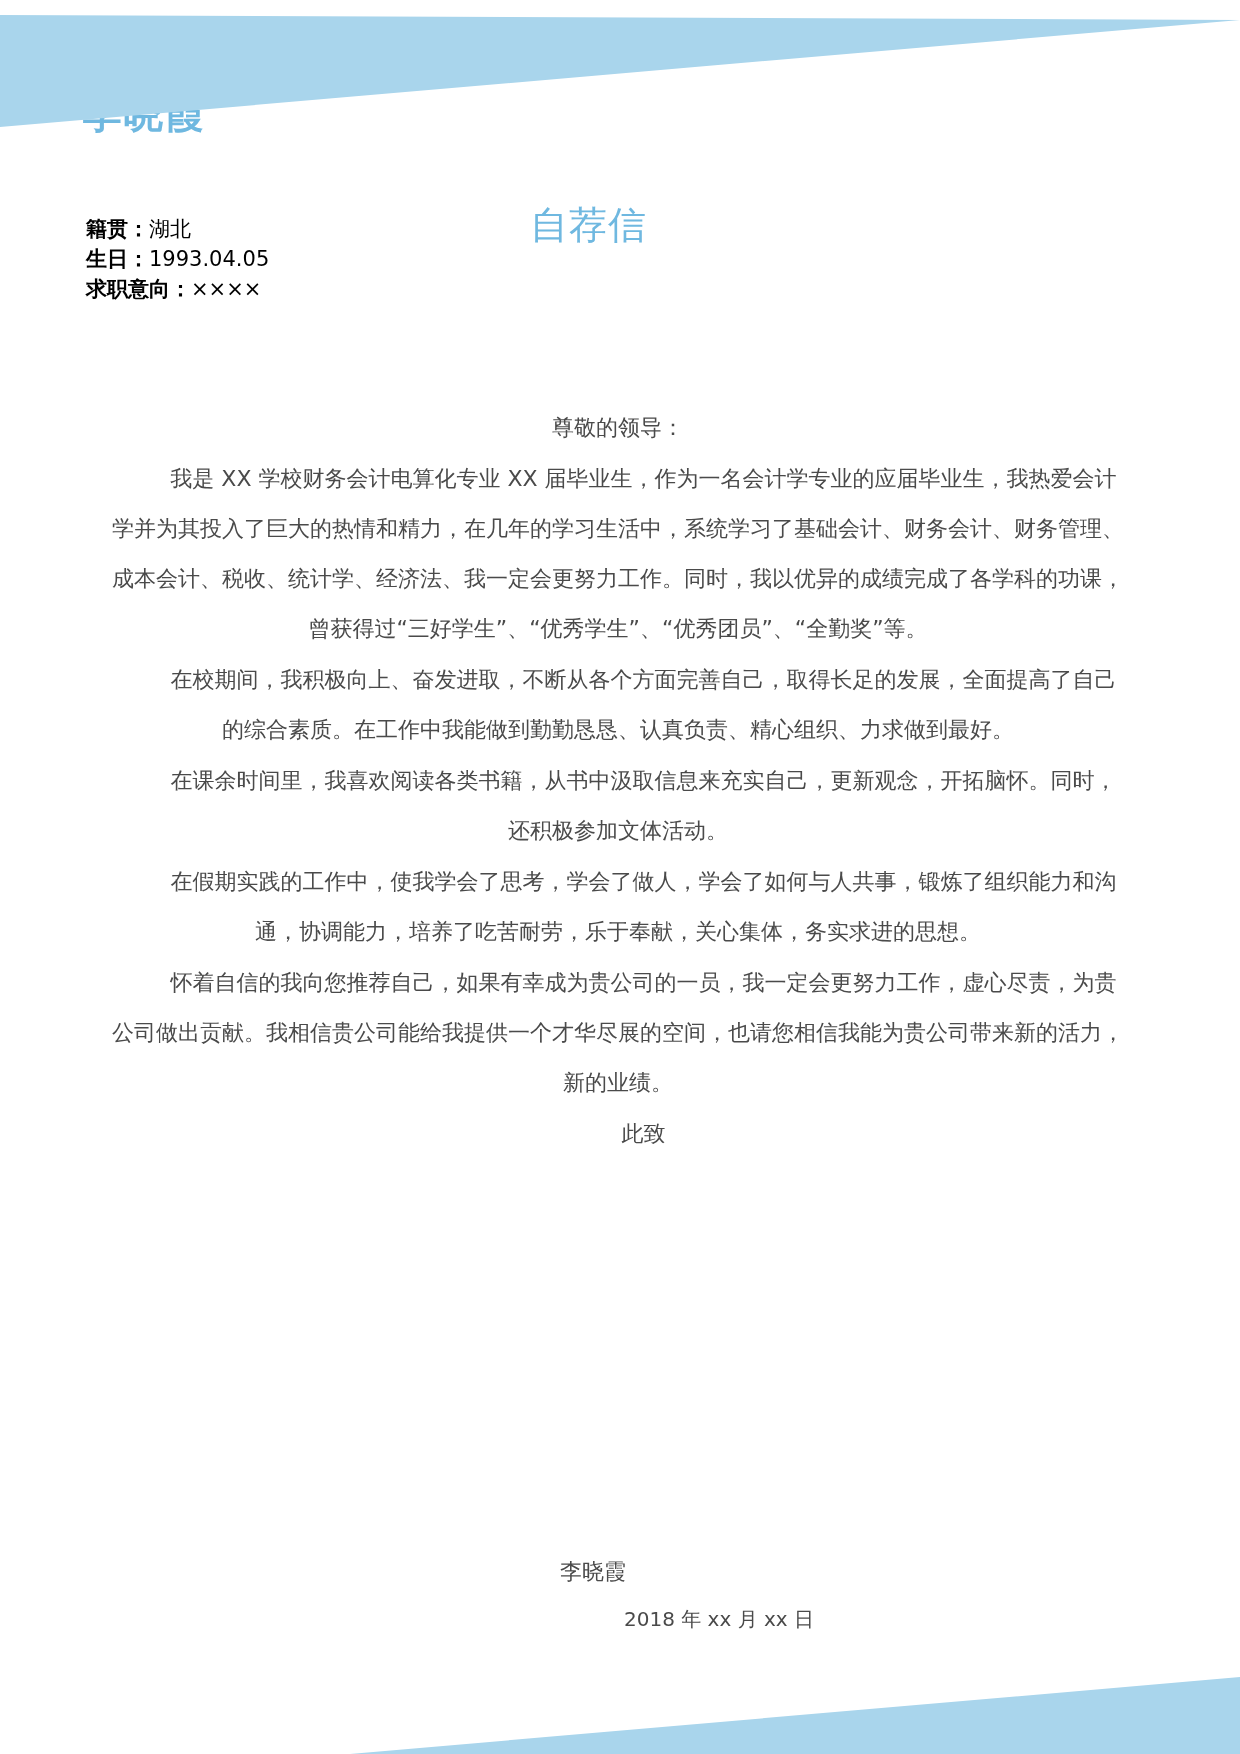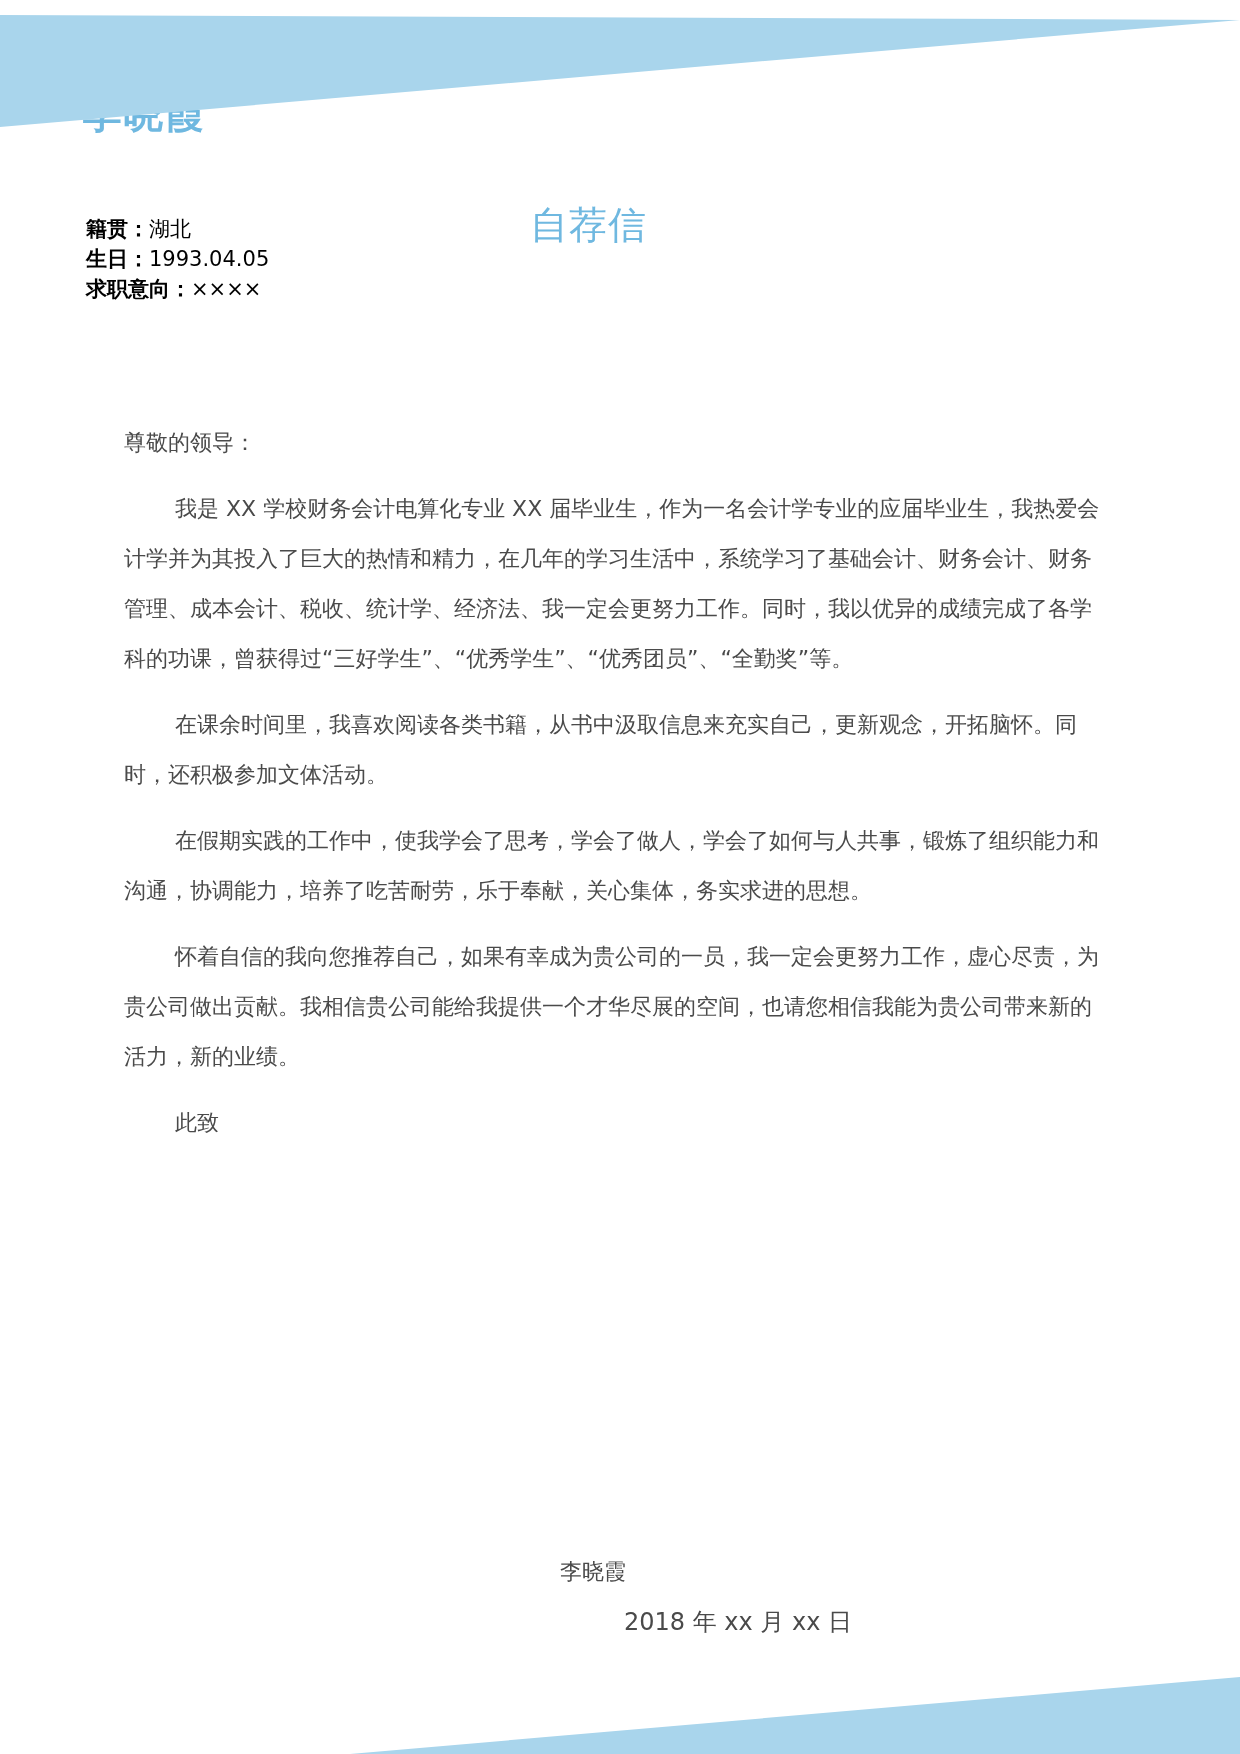--- a/index.html
+++ b/index.html
@@ -70,38 +70,39 @@
     position: absolute;
     left: 108px;
     top: 402px;
     width: 1020px;
     font-size: 22px;
     line-height: 50px;
     color: #4a4a4a;
     z-index: 3;
   }
   .letter p {
-    margin: 16px;
+    margin: 1px;
+    text-align: center;
   }
   .letter p.indent {
     text-indent: 51px;
   }
   .signature {
     position: absolute;
     left: 560px;
     top: 1557px;
     font-size: 22px;
     color: #4a4a4a;
     z-index: 3;
   }
   .date {
     position: absolute;
     left: 624px;
     top: 1606px;
-    font-size: 24px;
+    font-size: 20px;
     color: #4a4a4a;
     z-index: 3;
   }
 </style>
 </head>
 <body>
 
 <div class="name-heading">李晓霞</div>
 
 <svg class="deco top-banner" viewBox="0 0 1240 1754" width="1240" height="1754">
@@ -122,20 +123,21 @@
   <div class="info-row">
     <span class="label">求职意向：</span><span class="value">××××</span>
   </div>
 </div>
 
 <div class="doc-title">自荐信</div>
 
 <div class="letter">
   <p>尊敬的领导：</p>
   <p class="indent">我是 XX 学校财务会计电算化专业 XX 届毕业生，作为一名会计学专业的应届毕业生，我热爱会计学并为其投入了巨大的热情和精力，在几年的学习生活中，系统学习了基础会计、财务会计、财务管理、成本会计、税收、统计学、经济法、我一定会更努力工作。同时，我以优异的成绩完成了各学科的功课，曾获得过“三好学生”、“优秀学生”、“优秀团员”、“全勤奖”等。</p>
+  <p class="indent">在校期间，我积极向上、奋发进取，不断从各个方面完善自己，取得长足的发展，全面提高了自己的综合素质。在工作中我能做到勤勤恳恳、认真负责、精心组织、力求做到最好。</p>
   <p class="indent">在课余时间里，我喜欢阅读各类书籍，从书中汲取信息来充实自己，更新观念，开拓脑怀。同时，还积极参加文体活动。</p>
   <p class="indent">在假期实践的工作中，使我学会了思考，学会了做人，学会了如何与人共事，锻炼了组织能力和沟通，协调能力，培养了吃苦耐劳，乐于奉献，关心集体，务实求进的思想。</p>
   <p class="indent">怀着自信的我向您推荐自己，如果有幸成为贵公司的一员，我一定会更努力工作，虚心尽责，为贵公司做出贡献。我相信贵公司能给我提供一个才华尽展的空间，也请您相信我能为贵公司带来新的活力，新的业绩。</p>
   <p class="indent">此致</p>
 </div>
 
 <div class="signature">李晓霞</div>
 <div class="date">2018 年 xx 月 xx 日</div>
 
 </body></html>

